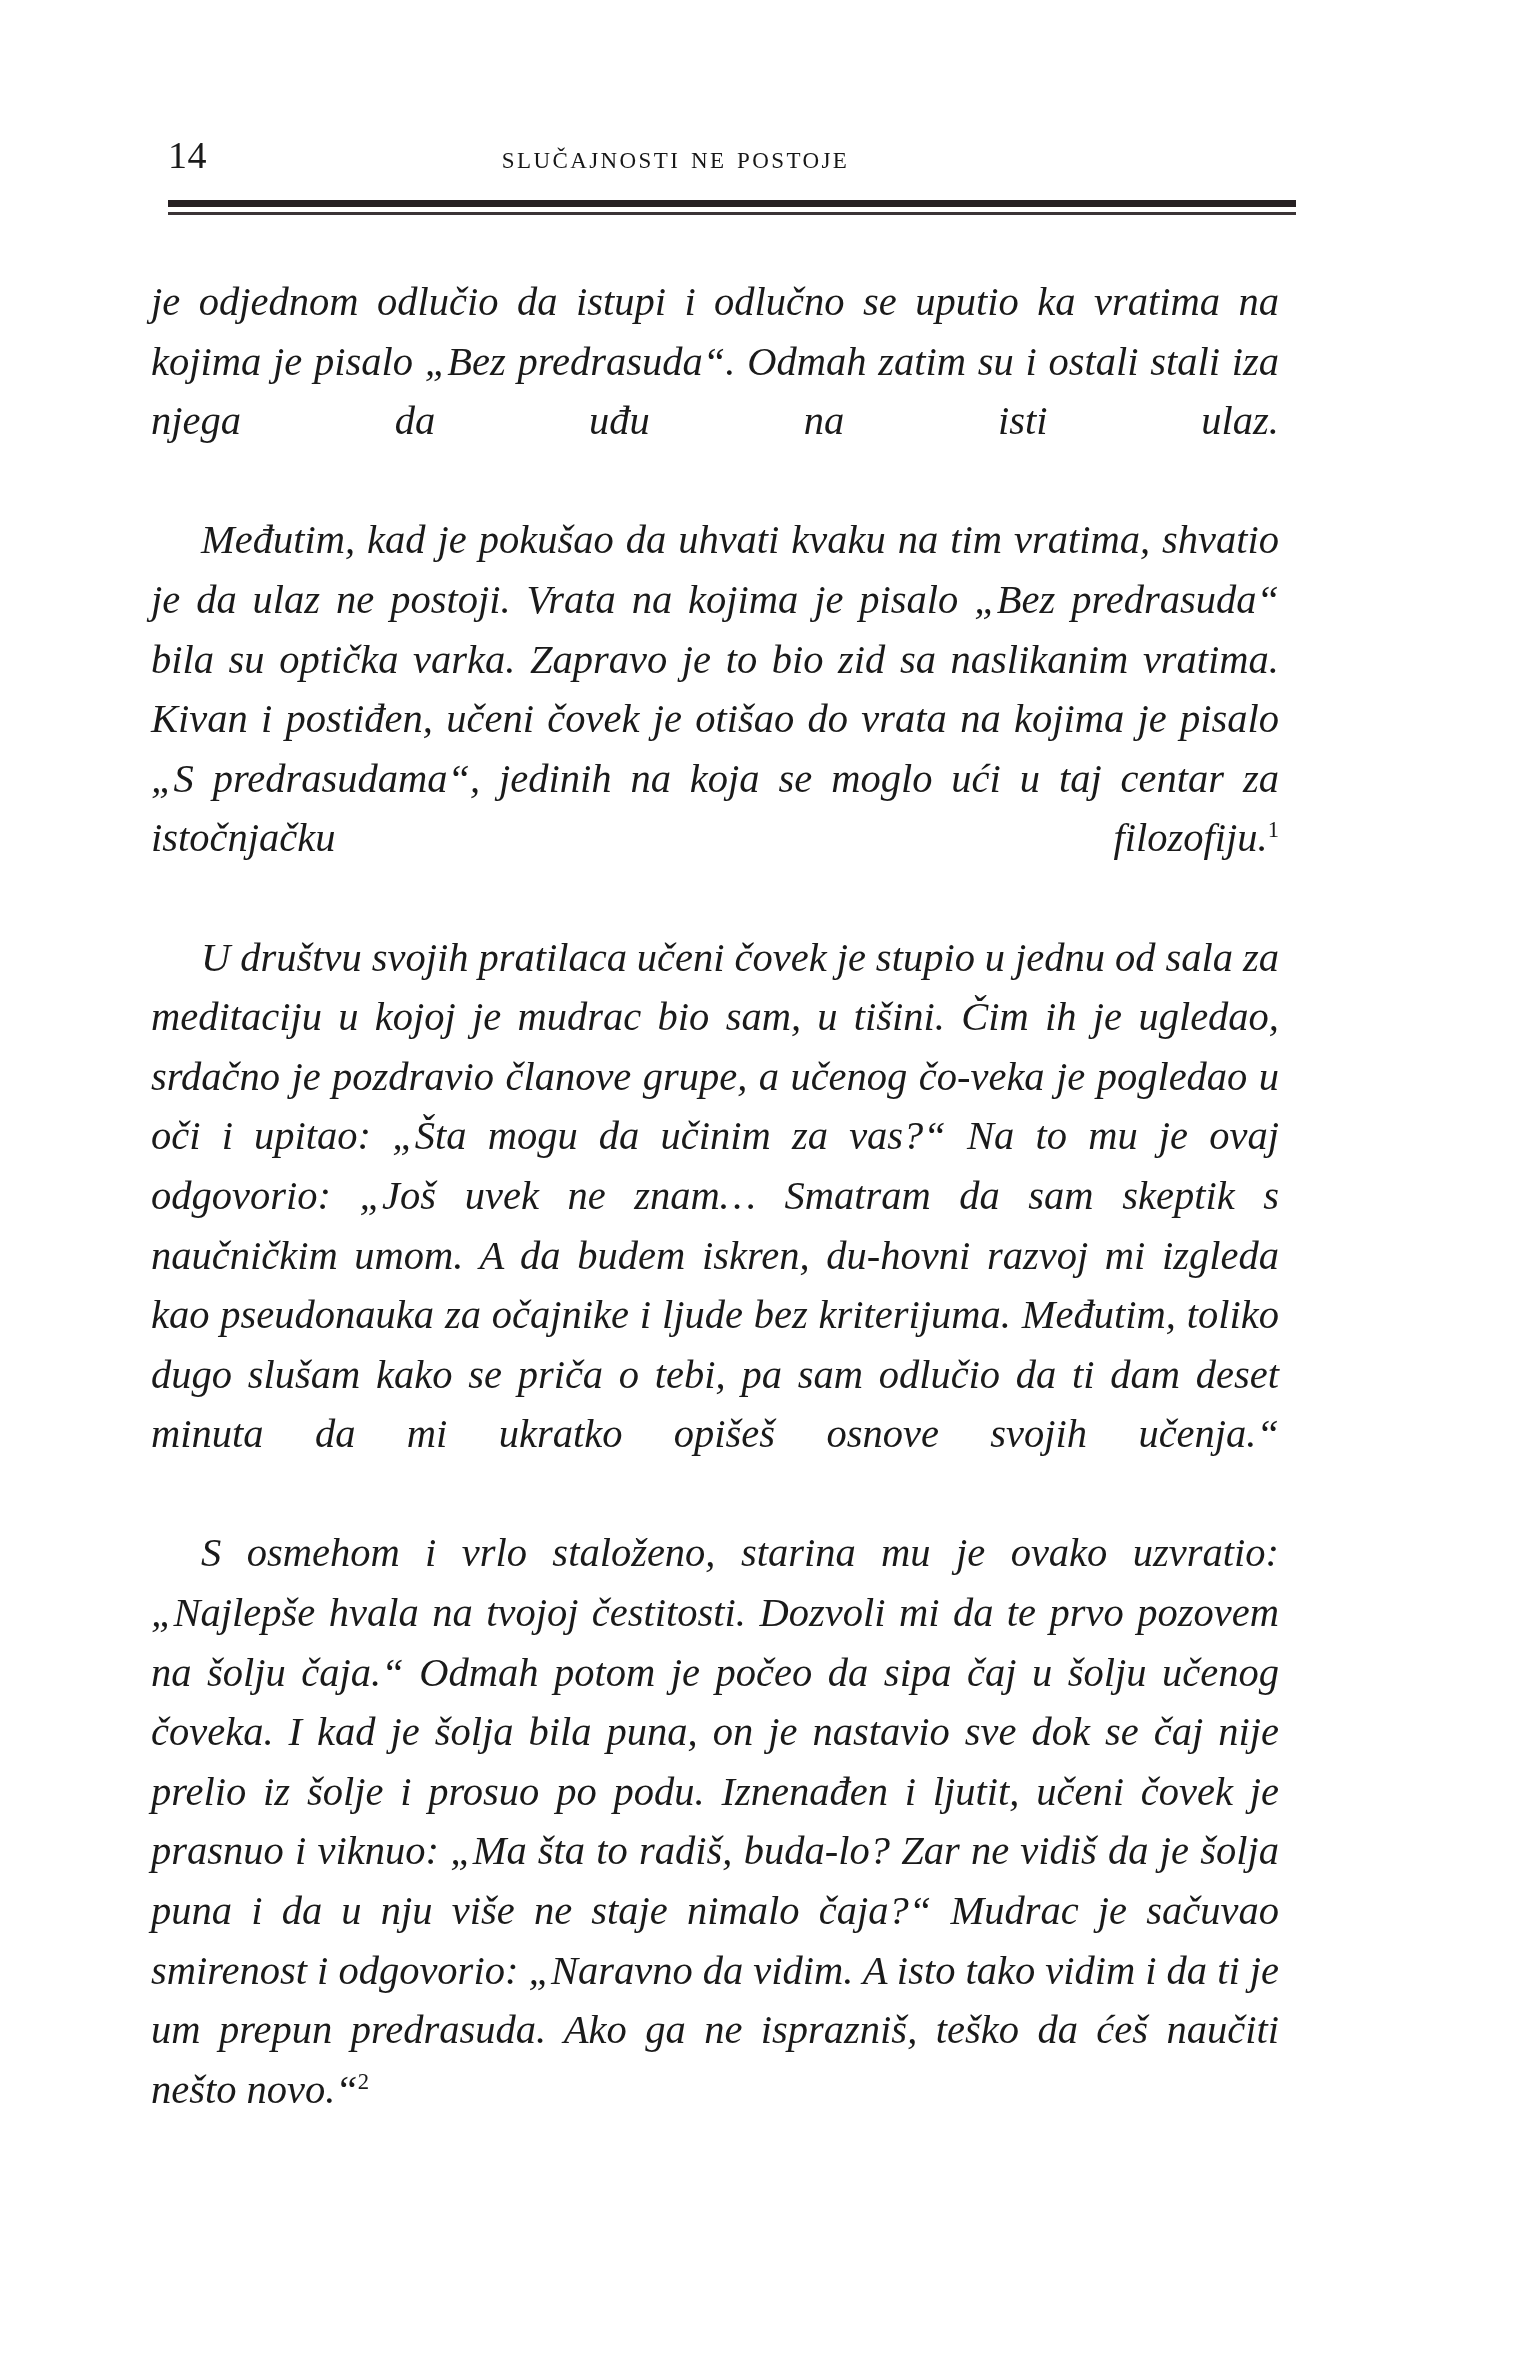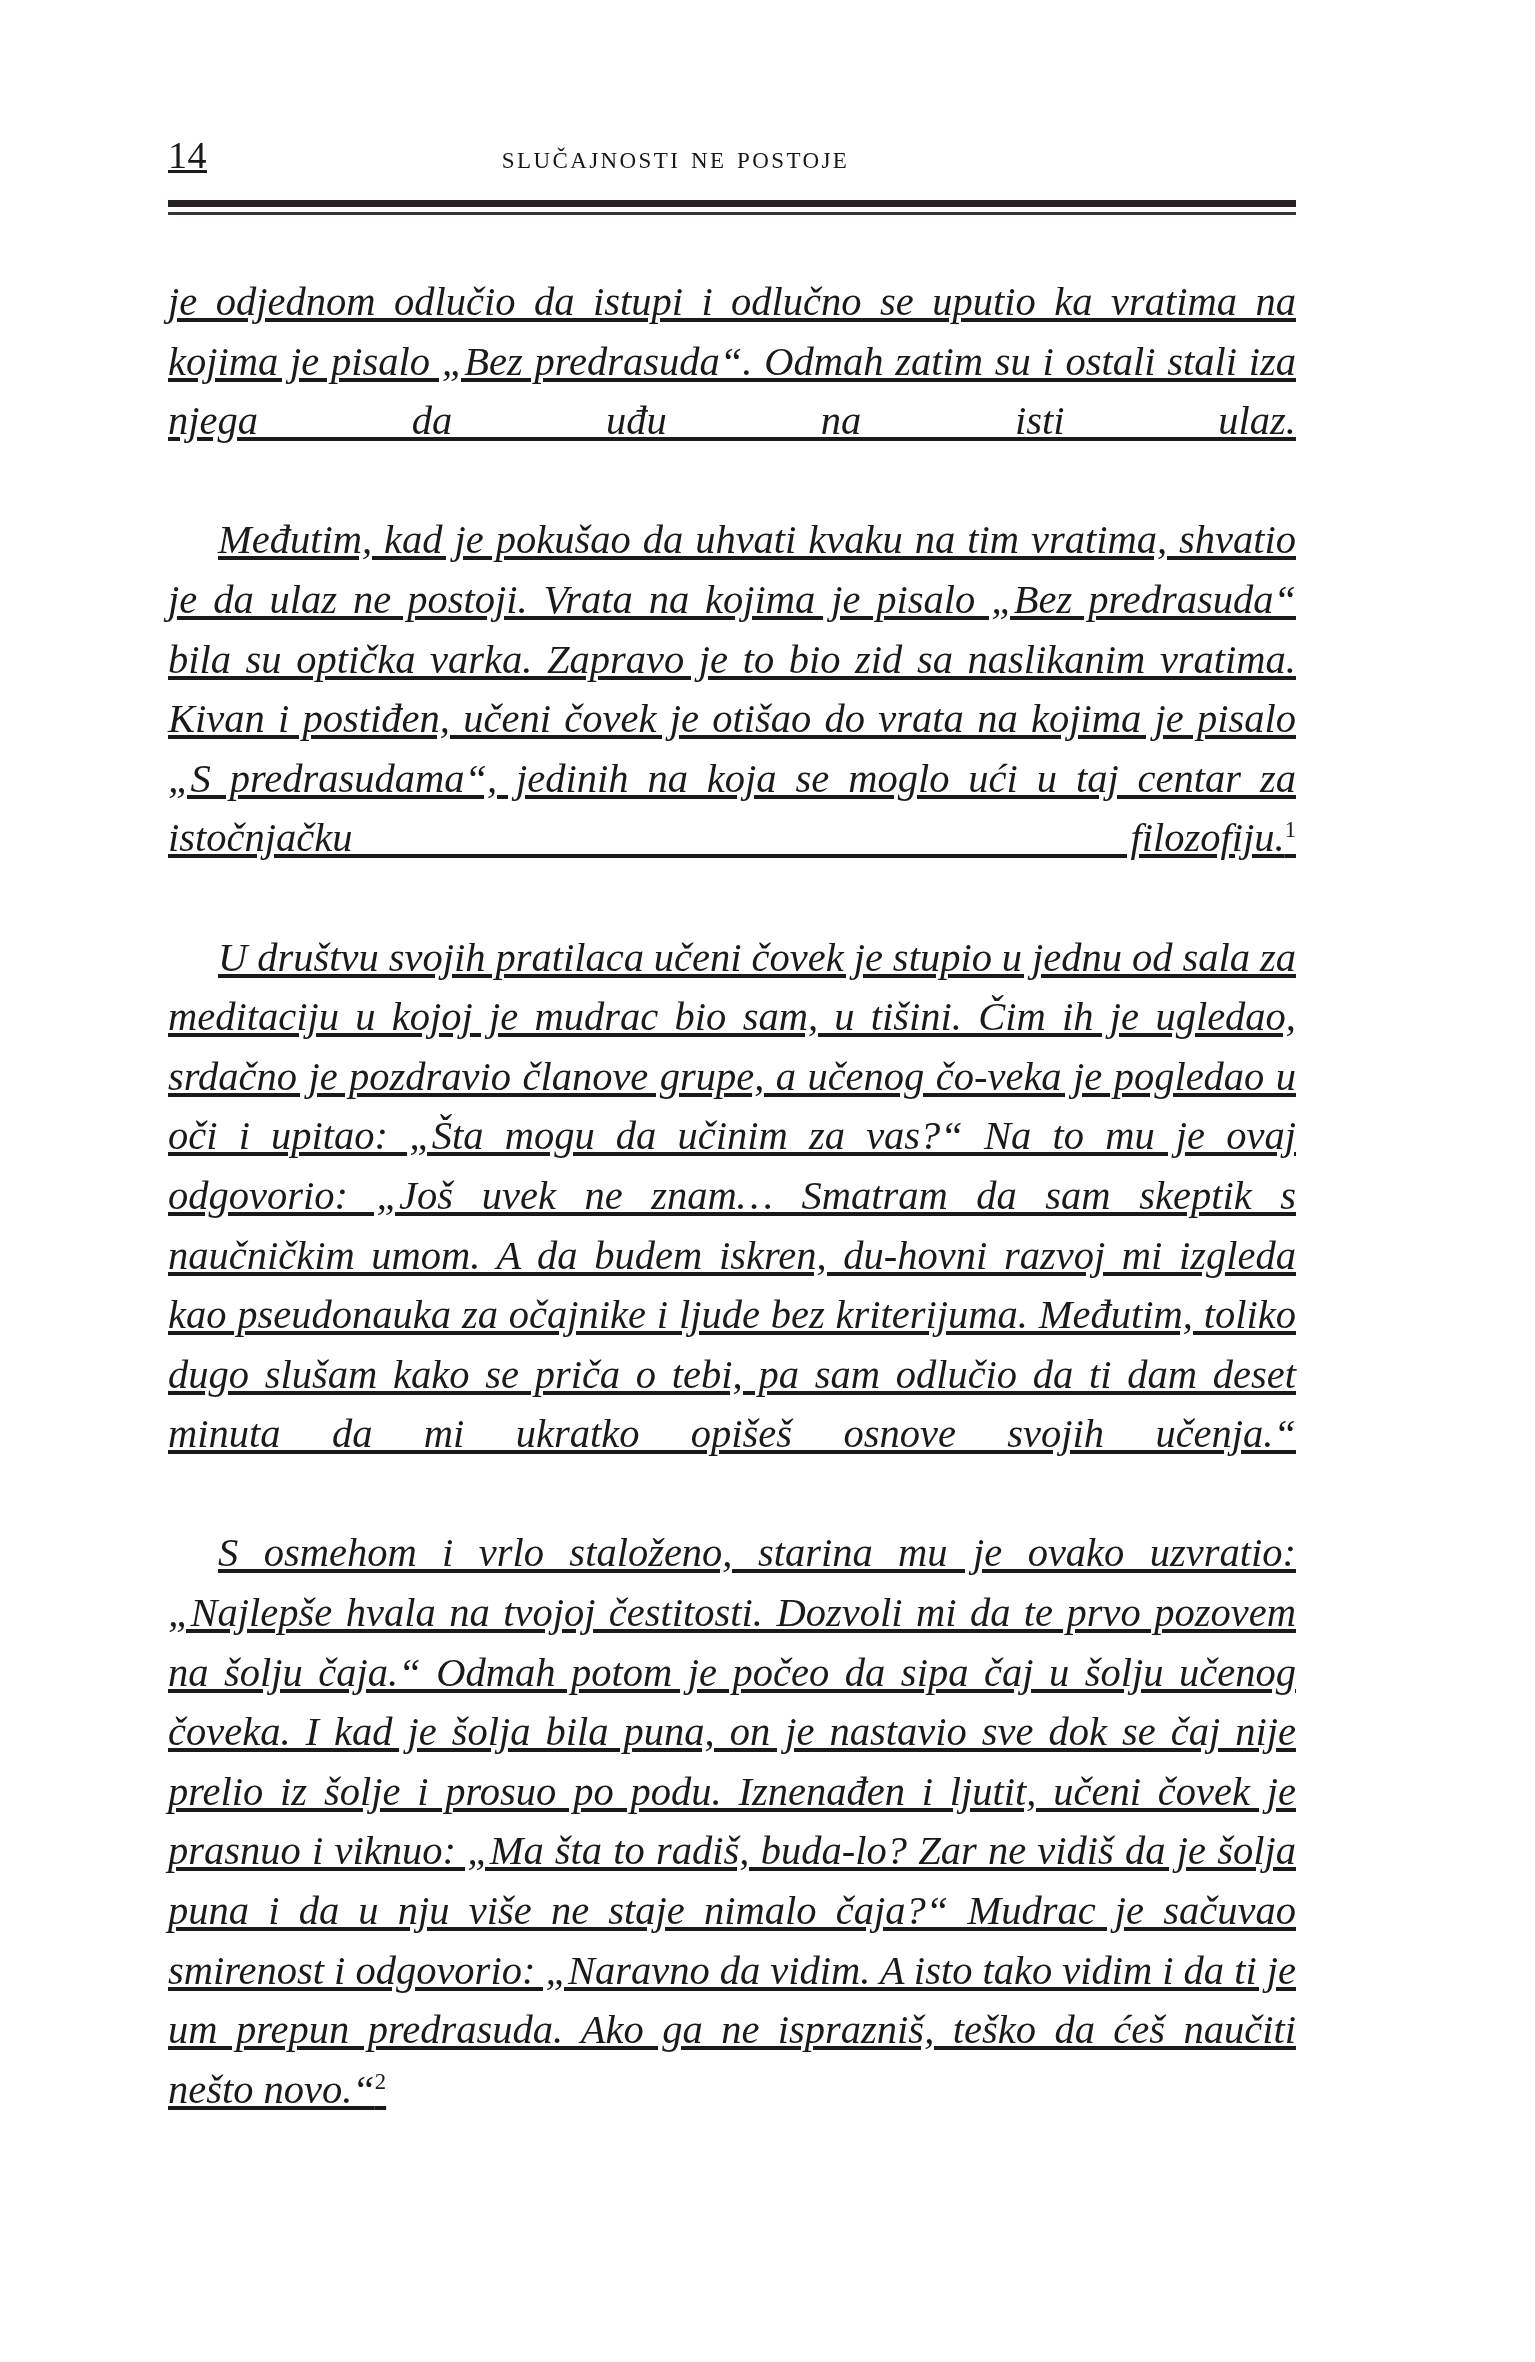--- a/index.html
+++ b/index.html
@@ -29,21 +29,20 @@
     height: 52px;
     display: flex;
     align-items: baseline;
   }
   .folio {
     font-size: 38px;
     line-height: 1;
     color: #1a1a1a;
     letter-spacing: 0.5px;
     flex: 0 0 auto;
-    text-decoration: underline;
   }
   .head-title {
     flex: 1 1 auto;
     text-align: center;
     font-size: 33px;
     line-height: 1;
     letter-spacing: 2.4px;
     font-variant: small-caps;
     text-transform: lowercase;
     color: #171717;
@@ -71,24 +70,23 @@
   }
   .rule-thin {
     height: 3px;
     background: #3b3436;
     width: 100%;
   }
 
   
   .textblock {
     position: absolute;
-    left: 168px;
+    left: 151px;
     top: 272px;
     width: 1128px;
-    text-decoration: underline;
   }
   p.para {
     margin: 0;
     font-style: italic;
     font-size: 40.5px;
     line-height: 59.6px;
     text-align: justify;
     text-justify: inter-word;
     word-spacing: -0.2px;
     hyphens: manual;

